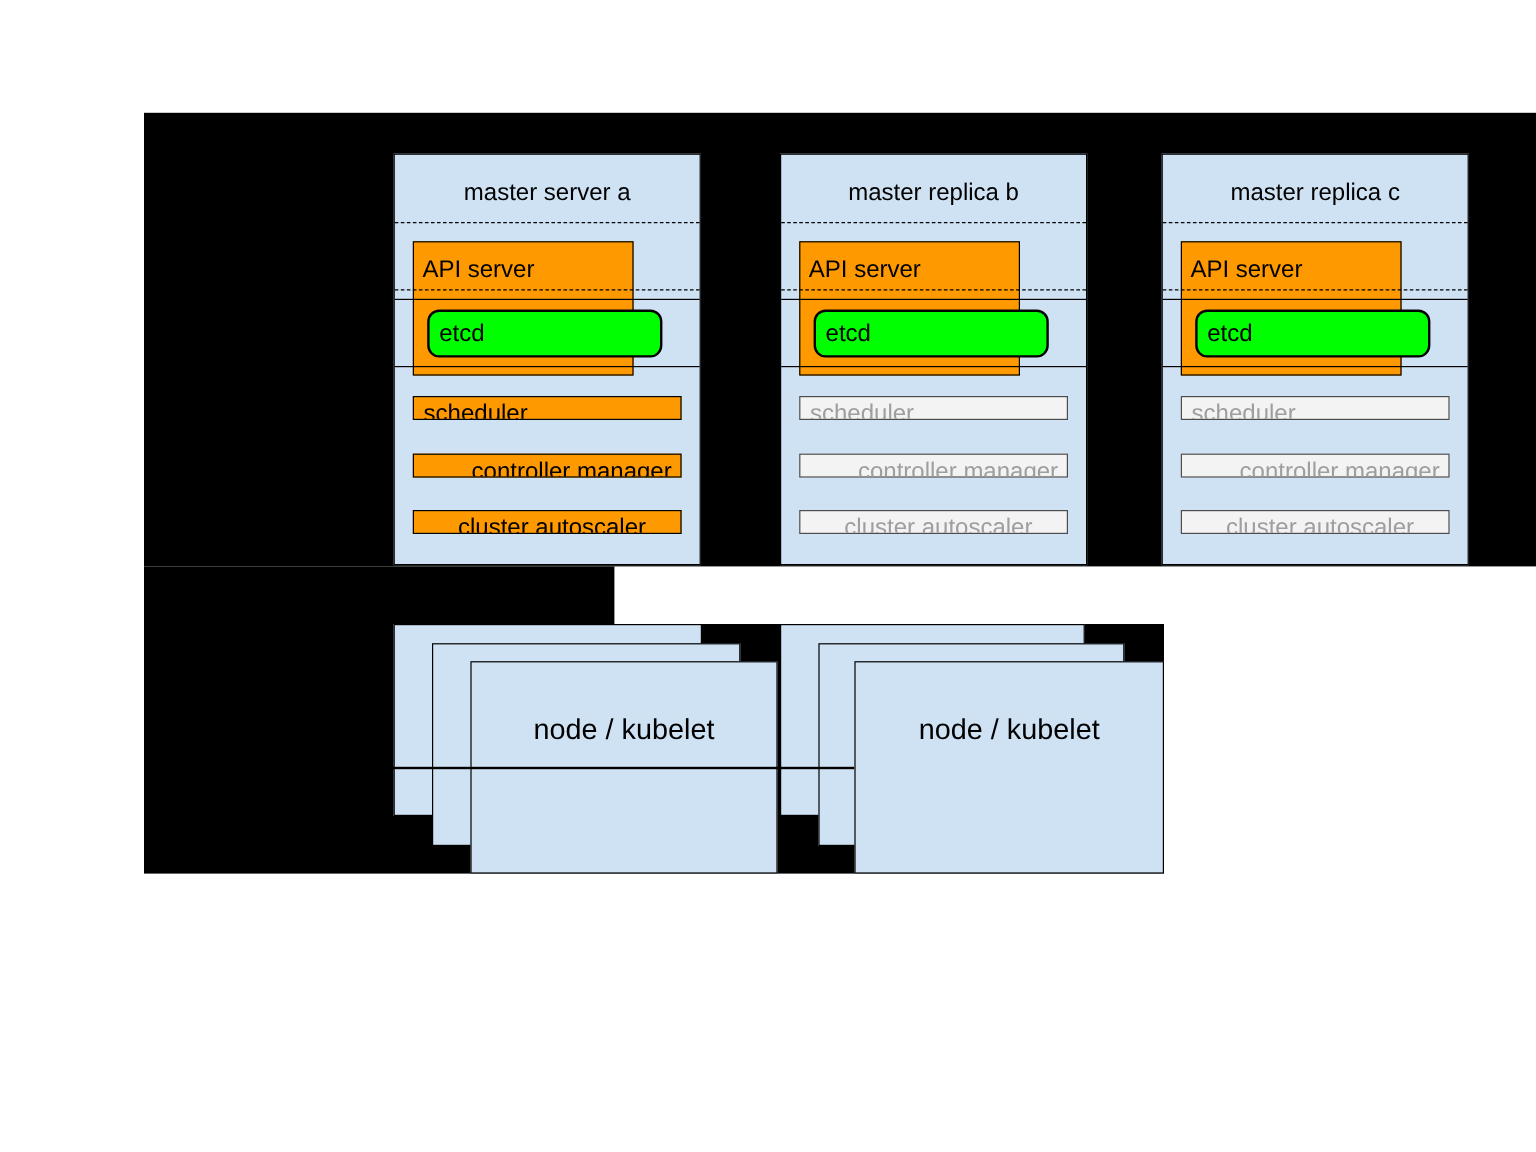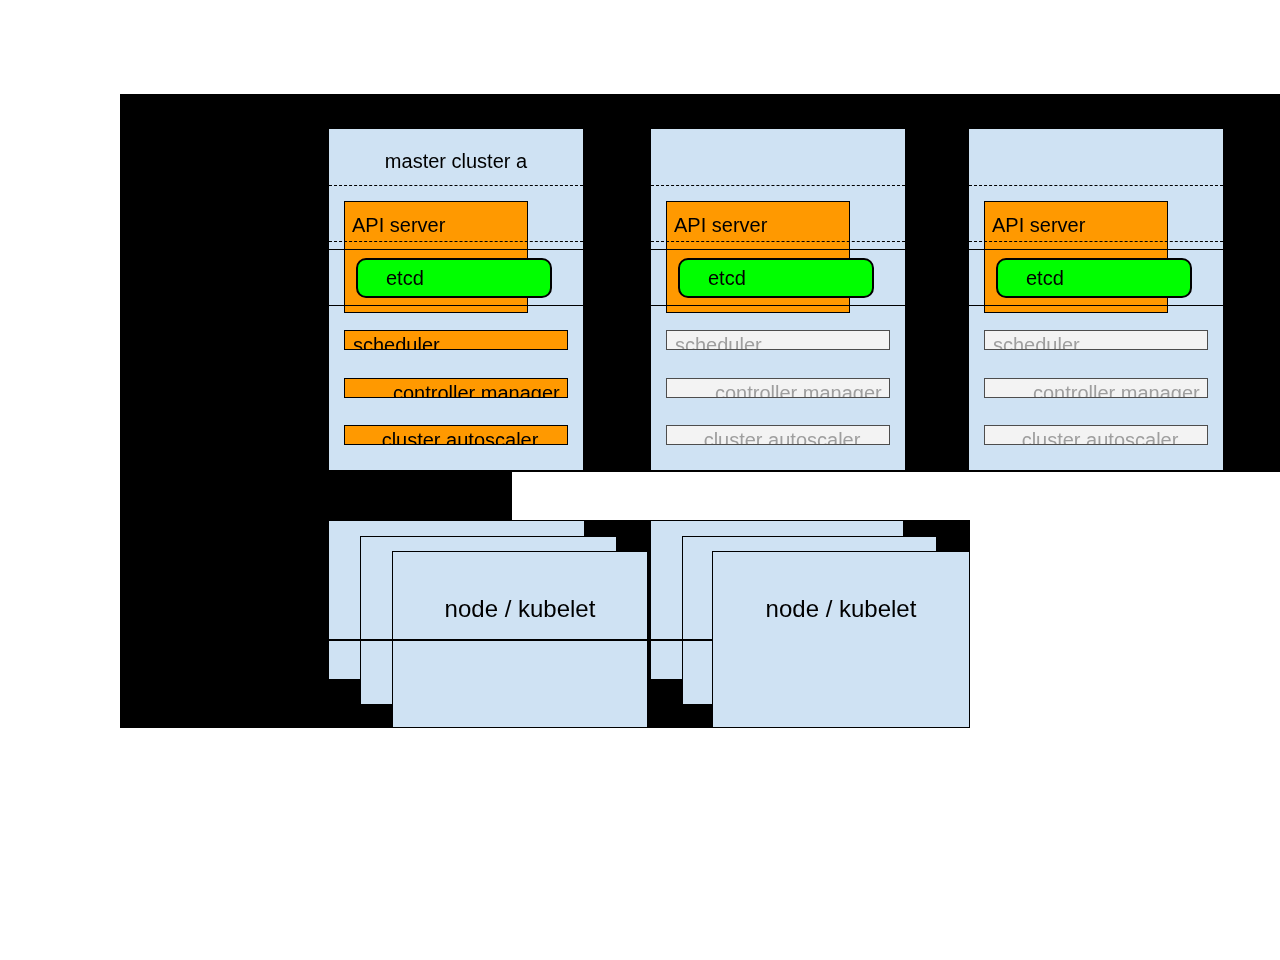--- a/index.html
+++ b/index.html
@@ -38,21 +38,21 @@
   .l-sol1{top:120px;z-index:4;} .l-sol2{top:176px;z-index:4;}
   .api{
     position:absolute;left:15px;top:72px;width:184px;height:112px;box-sizing:border-box;
     background:var(--active-orange);border:1px solid #000;z-index:3;
   }
   .api-label{position:absolute;left:7px;top:12px;font-size:20px;line-height:22px;}
   .etcd{
     position:absolute;left:27px;top:129px;width:196px;height:40px;box-sizing:border-box;
     background:var(--etcd-green);border:2px solid #000;border-radius:10px;z-index:5;
   }
-  .etcd-label{position:absolute;left:28px;top:7px;font-size:20px;line-height:22px;}
+  .etcd-label{position:absolute;left:8px;top:7px;font-size:20px;line-height:22px;}
   .comp{
     position:absolute;left:15px;width:224px;height:20px;box-sizing:border-box;
     font-size:20px;line-height:28px;padding-left:8px;z-index:3;
     background:var(--active-orange);border:1px solid #000;color:#000;
     white-space:nowrap;overflow:hidden;
   }
   .master.standby .comp{
     background:var(--inactive-fill);color:var(--inactive-text);border:1px solid var(--inactive-border);
   }
   .comp.c-sched{top:201px;} .comp.c-ctrl{top:249px;padding-left:48px;} .comp.c-auto{top:296px;text-align:center;}
@@ -69,53 +69,55 @@
   #band-line{left:120px;top:639px;width:592px;height:0;border-top:2px solid #000;z-index:5;}
 </style>
 </head>
 <body>
 
 <div class="abs backdrop" id="black-top"></div>
 <div class="abs backdrop" id="black-step"></div>
 <div class="abs backdrop" id="black-lower"></div>
 
 <div class="abs master pos-a active">
-  <div class="m-title">master cluster a</div>
+  <div class="m-title">master server a</div>
   <div class="hline dashed l-dash1"></div>
   <div class="api">
     <div class="api-label">API server</div>
   </div>
   <div class="hline dashed l-dash2"></div>
   <div class="hline solid l-sol1"></div>
   <div class="hline solid l-sol2"></div>
   <div class="etcd">
     <div class="etcd-label">etcd</div>
   </div>
   <div class="comp c-sched">scheduler</div>
   <div class="comp c-ctrl">controller manager</div>
   <div class="comp c-auto">cluster autoscaler</div>
 </div>
 
 <div class="abs master pos-b standby">
+  <div class="m-title">master replica b</div>
   <div class="hline dashed l-dash1"></div>
   <div class="api">
     <div class="api-label">API server</div>
   </div>
   <div class="hline dashed l-dash2"></div>
   <div class="hline solid l-sol1"></div>
   <div class="hline solid l-sol2"></div>
   <div class="etcd">
     <div class="etcd-label">etcd</div>
   </div>
   <div class="comp c-sched">scheduler</div>
   <div class="comp c-ctrl">controller manager</div>
   <div class="comp c-auto">cluster autoscaler</div>
 </div>
 
 <div class="abs master pos-c standby">
+  <div class="m-title">master replica c</div>
   <div class="hline dashed l-dash1"></div>
   <div class="api">
     <div class="api-label">API server</div>
   </div>
   <div class="hline dashed l-dash2"></div>
   <div class="hline solid l-sol1"></div>
   <div class="hline solid l-sol2"></div>
   <div class="etcd">
     <div class="etcd-label">etcd</div>
   </div>

